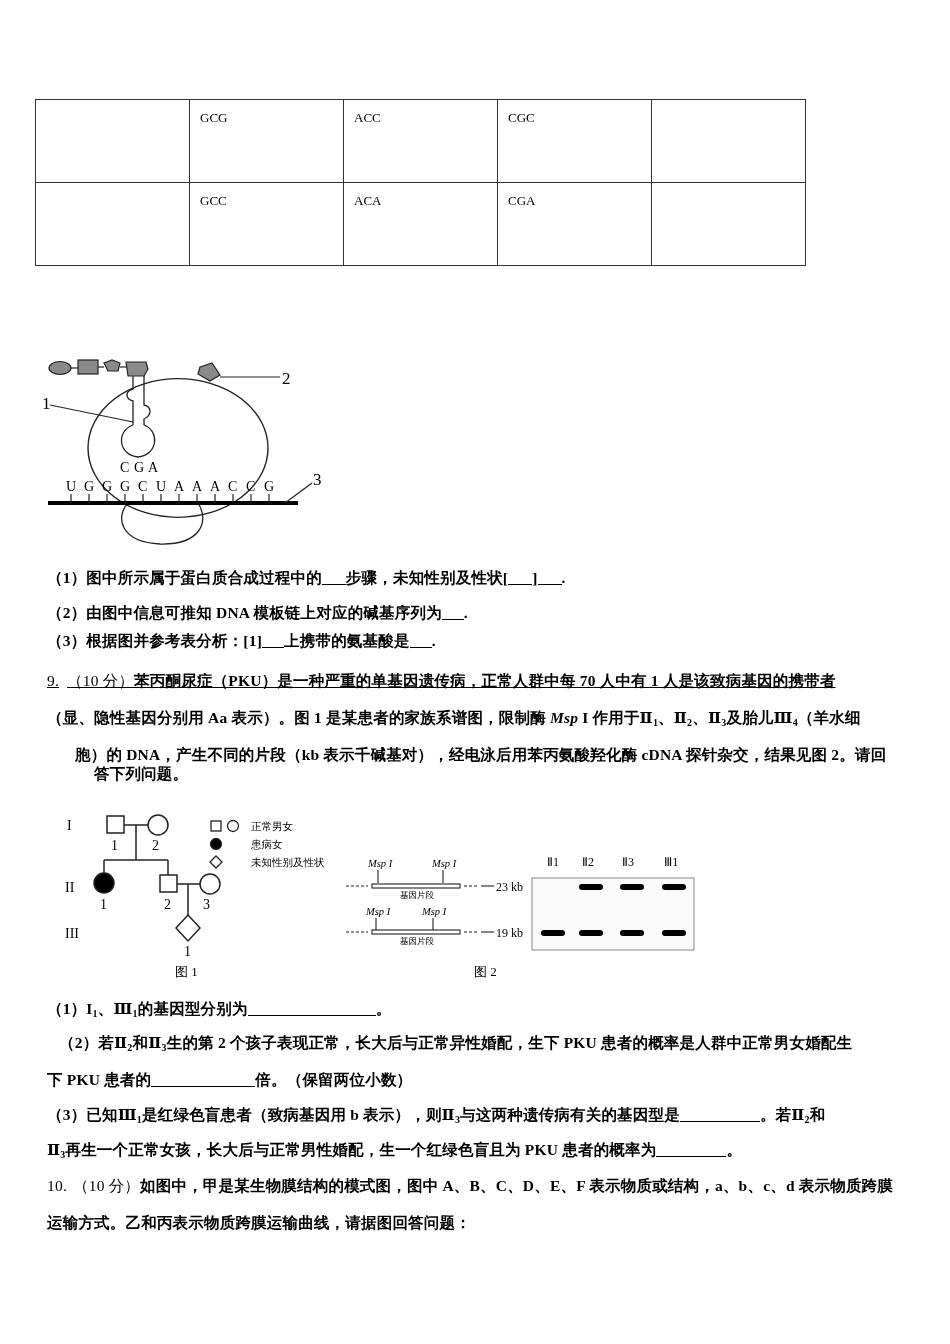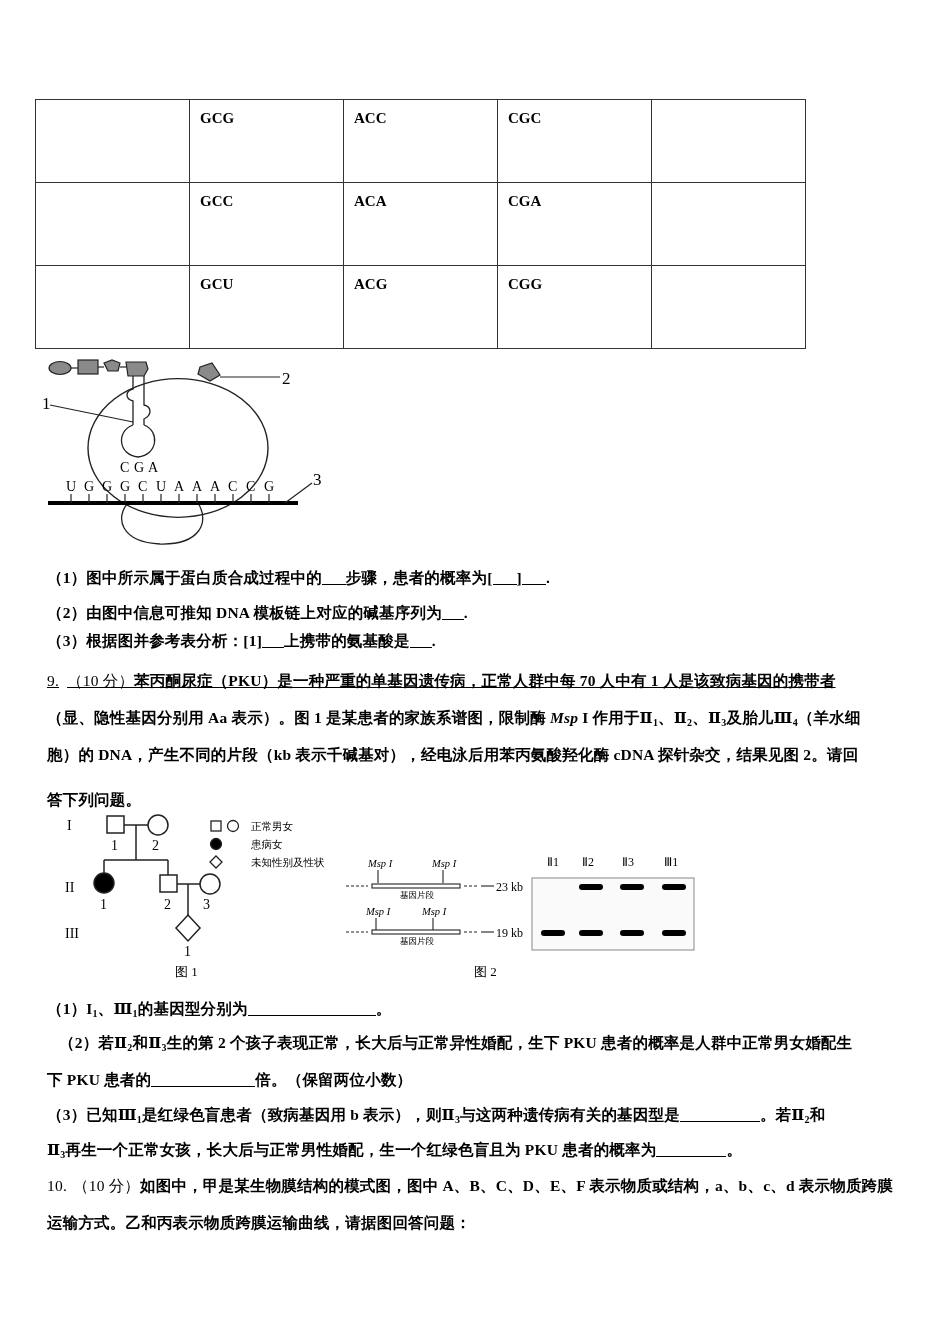--- a/index.html
+++ b/index.html
@@ -1,20 +1,20 @@
 <!DOCTYPE html>
 <html><head>
 <meta charset="utf-8">
 <style>
   html, body { margin:0; padding:0; background:#ffffff; }
   body { width:950px; height:1344px; position:relative; overflow:hidden;
          font-family:"Liberation Serif","DejaVu Serif",serif; color:#000; }
   .codon-table { position:absolute; left:35px; top:99px; border-collapse:collapse; }
   .codon-table td { border:1.5px solid #333; width:154px; height:83px; vertical-align:top;
-                    padding:10px 10px 0 10px; font-weight:bold; font-size:15px; box-sizing:border-box; }
+                    padding:10px 10px 0 10px; font-weight:normal; font-size:13px; box-sizing:border-box; }
   .line { position:absolute; left:47px; font-size:15.5px; font-weight:bold; white-space:nowrap; letter-spacing:0.2px; }
   .n { font-weight:normal; }
   .sub { font-size:10px; vertical-align:-3px; }
   .blank { display:inline-block; border-bottom:1.3px solid #000; height:14px; vertical-align:-2px; }
   .fig { position:absolute; }
   .fig-text { font-family:"Liberation Serif",serif; }
 </style>
 </head>
 <body>
 
@@ -25,27 +25,20 @@
     <td>GCG</td>
     <td>ACC</td>
     <td>CGC</td>
     <td></td>
   </tr>
   <tr>
     <td></td>
     <td>GCC</td>
     <td>ACA</td>
     <td>CGA</td>
-    <td></td>
-  </tr>
-  <tr>
-    <td></td>
-    <td>GCU</td>
-    <td>ACG</td>
-    <td>CGG</td>
     <td></td>
   </tr>
 </tbody>
   </table>
 
 <svg class="fig" style="left:40px;top:357px;" width="300" height="190" viewBox="0 0 300 190">
 
   <g fill="#8a8a8a" stroke="#222" stroke-width="1.2">
     <ellipse cx="20" cy="11" rx="11" ry="6.5"></ellipse>
     <line x1="31" y1="11" x2="38" y2="11"></line>
@@ -104,37 +97,37 @@
         <line x1="193" y1="137" x2="193" y2="146"></line>
       <line x1="211" y1="137" x2="211" y2="146"></line>
         <line x1="229" y1="137" x2="229" y2="146"></line>
     </g>
   </g>
   <line x1="245" y1="146" x2="272" y2="126" stroke="#222" stroke-width="1.2"></line>
   <text class="fig-text" x="273" y="128" font-size="17">3</text>
 </svg>
 
 <div class="line" style="top:568px;">
-  <span>（1）图中所示属于蛋白质合成过程中的</span><span class="blank" style="width:24px"></span><span>步骤，患者的概率为[</span><span class="blank" style="width:24px"></span><span>]</span><span class="blank" style="width:24px"></span><span>.</span>
+  <span>（1）图中所示属于蛋白质合成过程中的</span><span class="blank" style="width:24px"></span><span>步骤，未知性别及性状[</span><span class="blank" style="width:24px"></span><span>]</span><span class="blank" style="width:24px"></span><span>.</span>
 </div>
 <div class="line" style="top:603px;">
   <span>（2）由图中信息可推知 DNA 模板链上对应的碱基序列为</span><span class="blank" style="width:22px"></span><span>.</span>
 </div>
 <div class="line" style="top:631px;">
   <span>（3）根据图并参考表分析：[1]</span><span class="blank" style="width:22px"></span><span>上携带的氨基酸是</span><span class="blank" style="width:22px"></span><span>.</span>
 </div>
 
 <div class="line" style="top:671px;text-decoration:underline;">
   <span class="n">9.</span><span class="n" style="margin-left:8px">（10 分）</span><span>苯丙酮尿症（PKU）是一种严重的单基因遗传病，正常人群中每 70 人中有 1 人是该致病基因的携带者</span>
 </div>
 <div class="line" style="top:708px;">
   <span>（显、隐性基因分别用 Aa 表示）。图 1 是某患者的家族系谱图，限制酶 </span><i>Msp</i><span> I 作用于Ⅱ</span><span class="sub">1</span><span>、Ⅱ</span><span class="sub">2</span><span>、Ⅱ</span><span class="sub">3</span><span>及胎儿Ⅲ</span><span class="sub">4</span><span>（羊水细</span>
 </div>
-<div class="line" style="top:745px;">胞）的 DNA，产生不同的片段（kb 表示千碱基对），经电泳后用苯丙氨酸羟化酶 cDNA 探针杂交，结果见图 2。请回</div>
-<div class="line" style="top:790px;">答下列问题。</div>
+<div class="line" style="top:745px;margin-left:28px;">胞）的 DNA，产生不同的片段（kb 表示千碱基对），经电泳后用苯丙氨酸羟化酶 cDNA 探针杂交，结果见图 2。请回</div>
+<div class="line" style="top:764px;margin-left:47px;">答下列问题。</div>
 
 <svg class="fig" style="left:55px;top:808px;" width="290" height="175" viewBox="0 0 290 175">
   <g class="fig-text" font-size="14">
     <text x="12" y="22">I</text>
     <text x="10" y="84">II</text>
     <text x="10" y="130">III</text>
   </g>
   <g stroke="#222" stroke-width="1.5" fill="#fff">
     <rect x="52" y="8" width="17" height="17"></rect>
     <circle cx="103" cy="17" r="10"></circle>

